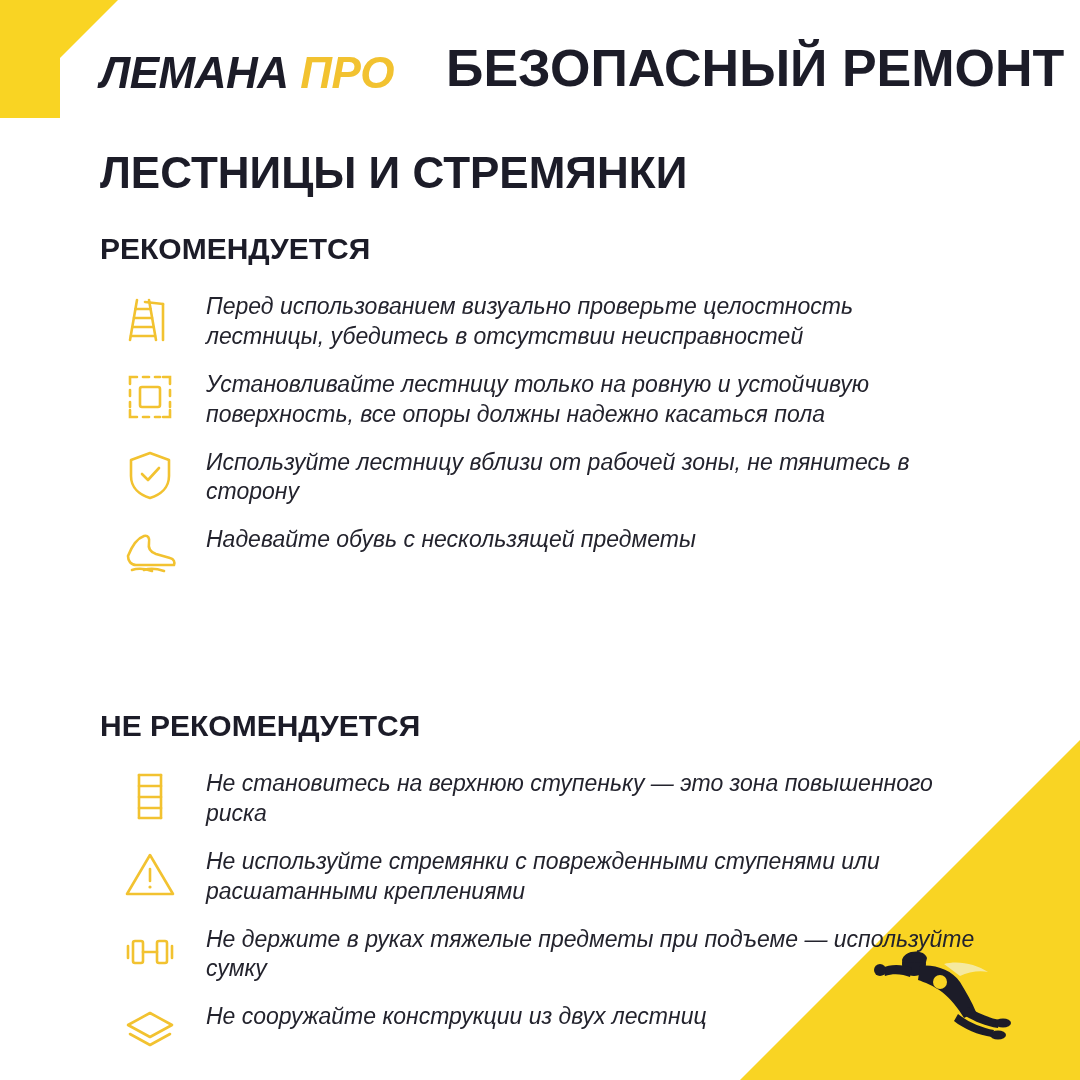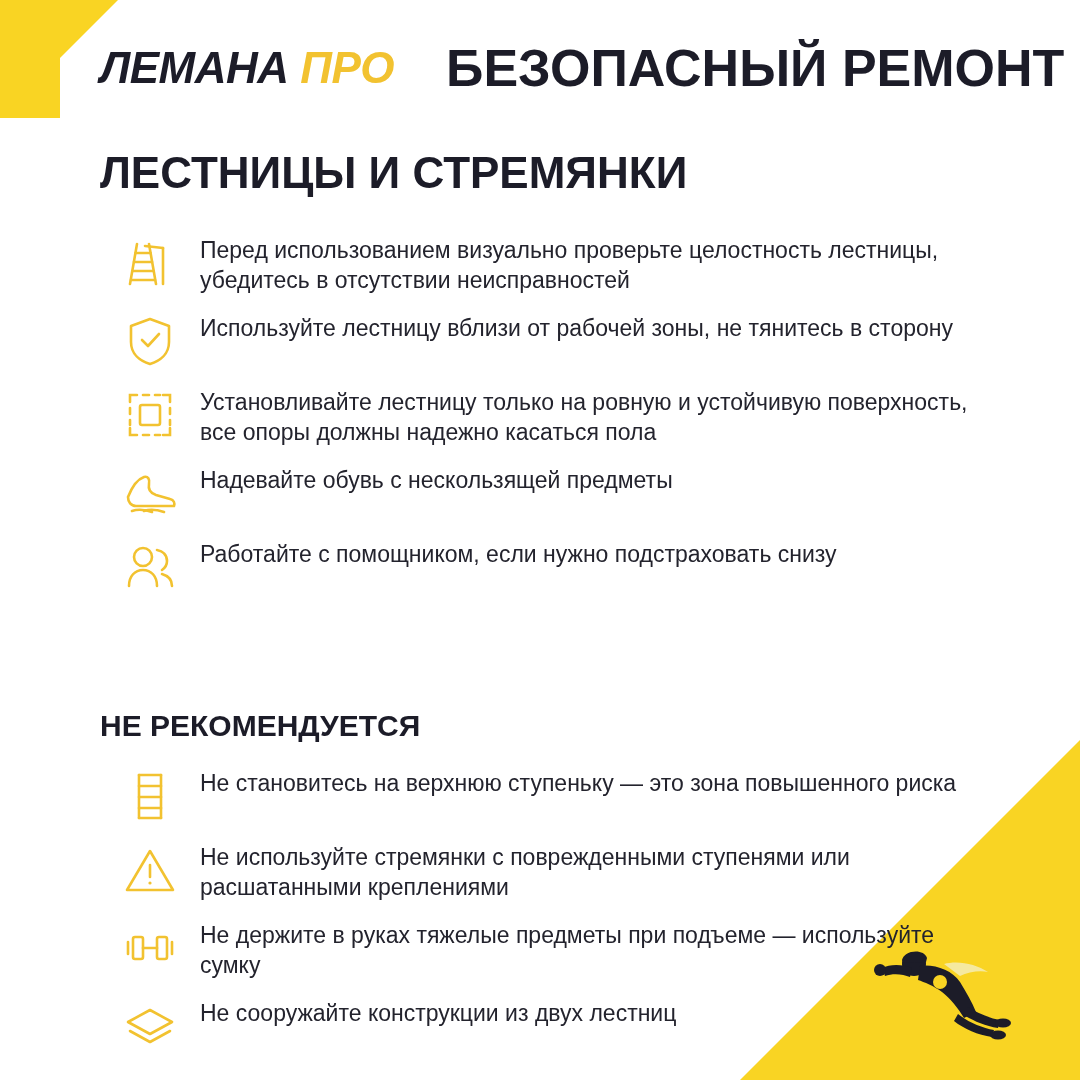--- a/index.html
+++ b/index.html
@@ -35,21 +35,21 @@
     width: 0; height: 0;
     border-bottom: 340px solid #F9D423;
     border-left: 340px solid transparent;
   }
 
   
   .header {
     position: absolute;
     top: 38px; left: 100px;
     display: flex;
-    align-items: center;
+    align-items: flex-end;
     gap: 52px;
     z-index: 5;
   }
   .brand {
     font-size: 44px;
     font-weight: 800;
     letter-spacing: -0.5px;
     font-style: italic;
     color: #1c1c28;
     white-space: nowrap;
@@ -86,22 +86,23 @@
     font-size: 30px;
     font-weight: 800;
     color: #1c1c28;
     margin-bottom: 22px;
     letter-spacing: 0px;
   }
 
   .item {
     display: flex;
     align-items: flex-start;
-    gap: 0px;
+    gap: 6px;
     margin-bottom: 14px;
+    font-style: italic;
   }
   .item-icon {
     flex: 0 0 100px;
     width: 100px;
     height: 60px;
     display: flex;
     align-items: center;
     justify-content: center;
     padding-top: 2px;
   }
@@ -138,45 +139,36 @@
     <div class="brand">
       <span>ЛЕМАНА</span>
       <span class="brand-accent">ПРО</span>
     </div>
     <div class="header-title">БЕЗОПАСНЫЙ РЕМОНТ</div>
   </div>
 
   <div class="main-title">ЛЕСТНИЦЫ И СТРЕМЯНКИ</div>
 
   <div class="section section-rec">
+    <div class="section-title">РЕКОМЕНДУЕТСЯ</div>
 
     <div class="item">
       <div class="item-icon">
         <svg width="54" height="54" viewBox="0 0 54 54" fill="none" stroke="#F2C230" stroke-width="2.6" stroke-linecap="round">
           <line x1="14" y1="8" x2="7" y2="48"></line>
           <line x1="26" y1="8" x2="33" y2="48"></line>
           <line x1="12.5" y1="17" x2="27.5" y2="17"></line>
           <line x1="11" y1="26" x2="29" y2="26"></line>
           <line x1="9.5" y1="35" x2="30.5" y2="35"></line>
           <line x1="8" y1="44" x2="32" y2="44"></line>
           <line x1="40" y1="12" x2="40" y2="48"></line>
           <line x1="40" y1="12" x2="22" y2="10"></line>
         </svg>
       </div>
       <div class="item-text">Перед использованием визуально проверьте целостность лестницы, убедитесь в отсутствии неисправностей</div>
-    </div>
-
-    <div class="item">
-      <div class="item-icon">
-        <svg width="50" height="54" viewBox="0 0 50 54" fill="none" stroke="#F2C230" stroke-width="2.6" stroke-linecap="round" stroke-linejoin="round">
-          <path d="M25 5 L44 12 V28 C44 40 35 47 25 50 C15 47 6 40 6 28 V12 Z"></path>
-          <path d="M17 26 L23 32 L34 20"></path>
-        </svg>
-      </div>
-      <div class="item-text">Используйте лестницу вблизи от рабочей зоны, не тянитесь в сторону</div>
     </div>
 
     <div class="item">
       <div class="item-icon">
         <svg width="50" height="50" viewBox="0 0 50 50" fill="none" stroke="#F2C230" stroke-width="2.6" stroke-linecap="round">
           <rect x="15" y="15" width="20" height="20" rx="2"></rect>
           <path d="M5 12 V5 H12"></path>
           <path d="M38 5 H45 V12"></path>
           <path d="M45 38 V45 H38"></path>
           <path d="M12 45 H5 V38"></path>
@@ -188,40 +180,39 @@
           <line x1="30" y1="45" x2="35" y2="45"></line>
           <line x1="5" y1="18" x2="5" y2="24"></line>
           <line x1="5" y1="30" x2="5" y2="35"></line>
         </svg>
       </div>
       <div class="item-text">Установливайте лестницу только на ровную и устойчивую поверхность, все опоры должны надежно касаться пола</div>
     </div>
 
     <div class="item">
       <div class="item-icon">
+        <svg width="50" height="54" viewBox="0 0 50 54" fill="none" stroke="#F2C230" stroke-width="2.6" stroke-linecap="round" stroke-linejoin="round">
+          <path d="M25 5 L44 12 V28 C44 40 35 47 25 50 C15 47 6 40 6 28 V12 Z"></path>
+          <path d="M17 26 L23 32 L34 20"></path>
+        </svg>
+      </div>
+      <div class="item-text">Используйте лестницу вблизи от рабочей зоны, не тянитесь в сторону</div>
+    </div>
+
+    <div class="item">
+      <div class="item-icon">
         <svg width="56" height="48" viewBox="0 0 56 48" fill="none" stroke="#F2C230" stroke-width="2.6" stroke-linecap="round" stroke-linejoin="round">
           <path d="M6 28 C10 18 16 10 22 8 C26 7 28 10 27 15 C26 20 28 24 34 26 L48 30 C52 31 53 34 52 37 H14 C9 37 6 33 6 28 Z"></path>
           <path d="M10 42 C16 40 24 41 30 43"></path>
           <path d="M22 42 C28 40 36 41 42 43"></path>
         </svg>
       </div>
       <div class="item-text">Надевайте обувь с нескользящей предметы</div>
     </div>
 
-    <div class="item">
-      <div class="item-icon">
-        <svg width="52" height="46" viewBox="0 0 52 46" fill="none" stroke="#F2C230" stroke-width="2.6" stroke-linecap="round" stroke-linejoin="round">
-          <circle cx="19" cy="13" r="9"></circle>
-          <path d="M5 42 C5 32 11 26 19 26 C27 26 33 32 33 42"></path>
-          <path d="M33 6 C39 7 43 11 43 17 C43 21 41 24 38 26"></path>
-          <path d="M38 30 C45 32 48 37 48 42"></path>
-        </svg>
-      </div>
-      <div class="item-text">Работайте с помощником, если нужно подстраховать снизу</div>
-    </div>
   </div>
 
   <div class="section section-not">
     <div class="section-title">НЕ РЕКОМЕНДУЕТСЯ</div>
 
     <div class="item">
       <div class="item-icon">
         <svg width="44" height="52" viewBox="0 0 44 52" fill="none" stroke="#F2C230" stroke-width="2.6" stroke-linecap="round">
           <line x1="11" y1="5" x2="11" y2="48"></line>
           <line x1="33" y1="5" x2="33" y2="48"></line>

